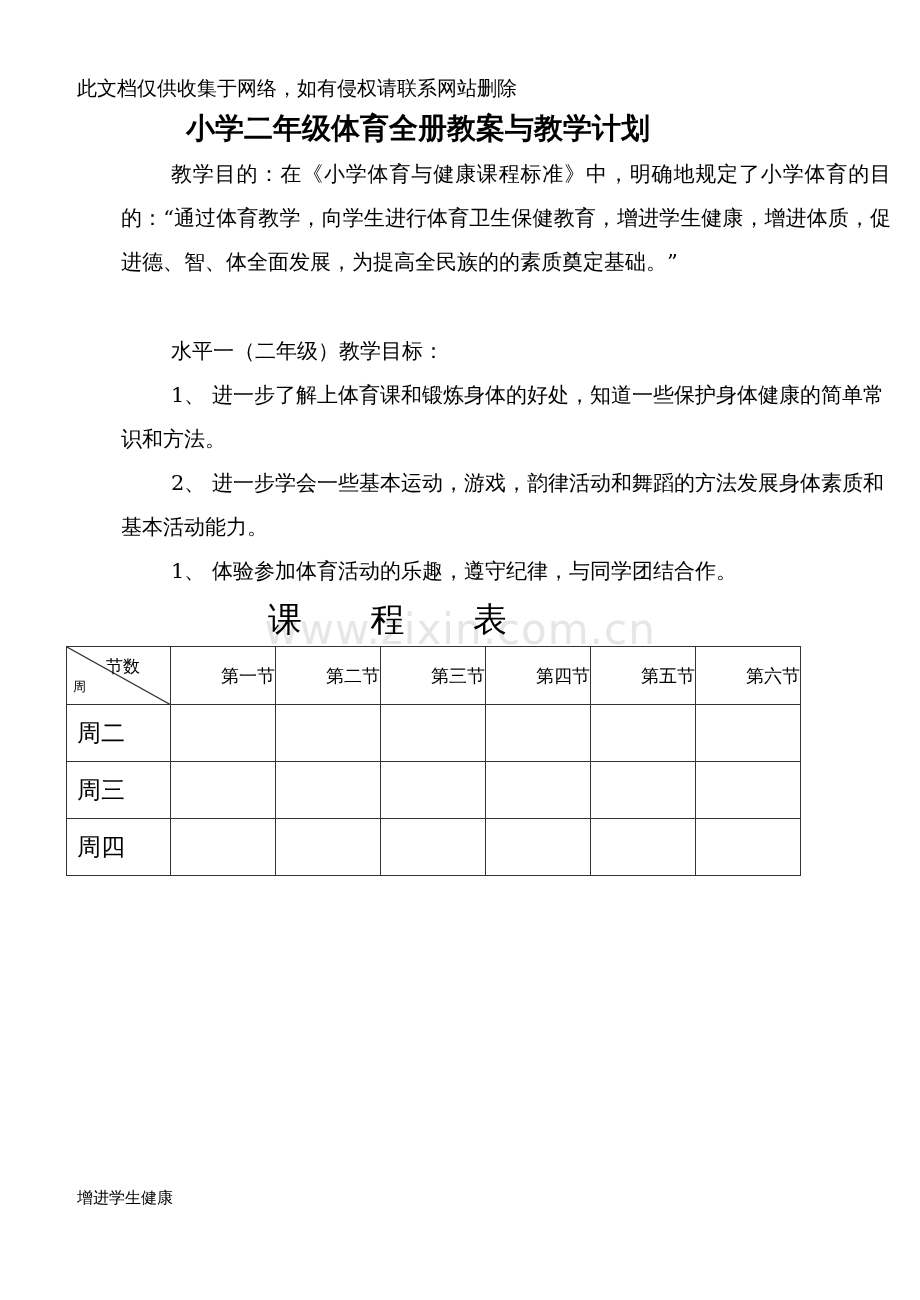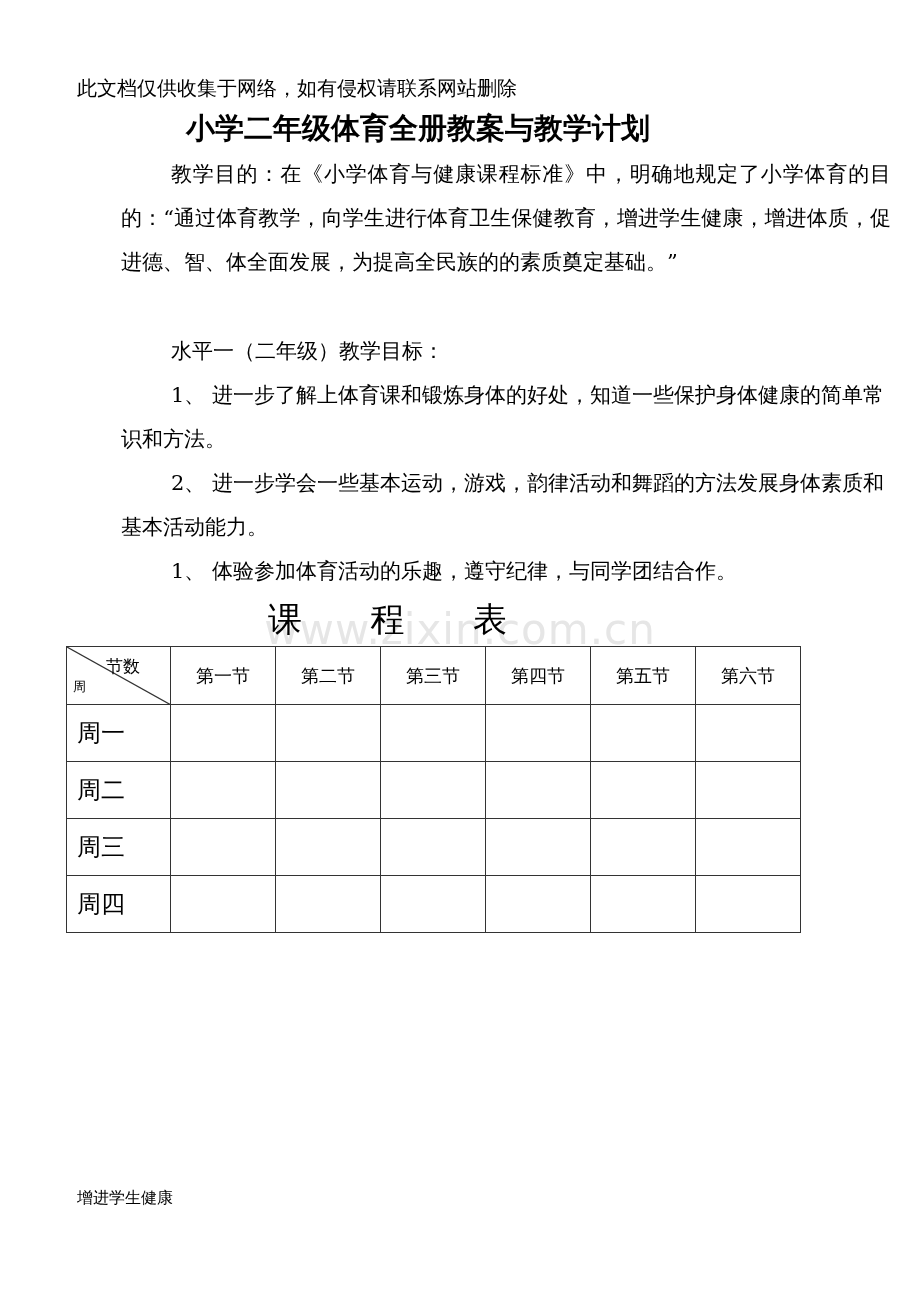--- a/index.html
+++ b/index.html
@@ -19,21 +19,21 @@
   .table-title { position:absolute; left:0; width:775px; top:602px; text-align:center; font-size:34px; line-height:40px; word-spacing:0;font-family:Liberation Mono, monospace; }
   .table-title span { display:inline-block; margin:0 24px; }
   table.schedule { position:absolute; left:66px; top:646px; border-collapse:collapse; }
   table.schedule td, table.schedule th { border:1.5px solid #333; padding:0; font-weight:normal; }
   table.schedule th { height:57px; font-size:18px; }
   table.schedule td { height:56px; }
   .corner { width:103px; position:relative; }
   .corner svg { position:absolute; left:0; top:0; }
   .corner .c-top { position:absolute; right:30px; top:8px; font-size:17px; }
   .corner .c-bot { position:absolute; left:6px; bottom:8px; font-size:13px; }
-  .col { width:104px; text-align:center; }
+  .col { width:104px; text-align:right; }
   .rowlabel { font-size:24px; padding-left:10px !important; text-align:left; }
   .footer-note { position:absolute; left:77px; top:1188px; font-size:16px; }
 </style>
 </head>
 <body>
 
 <div class="header-note">此文档仅供收集于网络，如有侵权请联系网站删除</div>
 <div class="title">小学二年级体育全册教案与教学计划</div>
 
 <div class="para p-body">教学目的：在《小学体育与健康课程标准》中，明确地规定了小学体育的目的：“通过体育教学，向学生进行体育卫生保健教育，增进学生健康，增进体质，促进德、智、体全面发展，为提高全民族的的素质奠定基础。”</div>
@@ -61,29 +61,20 @@
       <span class="c-bot">周</span>
     </th>
     <th class="col">第一节</th>
     <th class="col">第二节</th>
     <th class="col">第三节</th>
     <th class="col">第四节</th>
     <th class="col">第五节</th>
     <th class="col">第六节</th>
   </tr>
   <tr>
-    <td class="rowlabel">周一</td>
-    <td></td>
-        <td></td>
-        <td></td>
-        <td></td>
-        <td></td>
-        <td></td>
-  </tr>
-  <tr>
     <td class="rowlabel">周二</td>
     <td></td>
         <td></td>
         <td></td>
         <td></td>
         <td></td>
         <td></td>
   </tr>
   <tr>
     <td class="rowlabel">周三</td>

